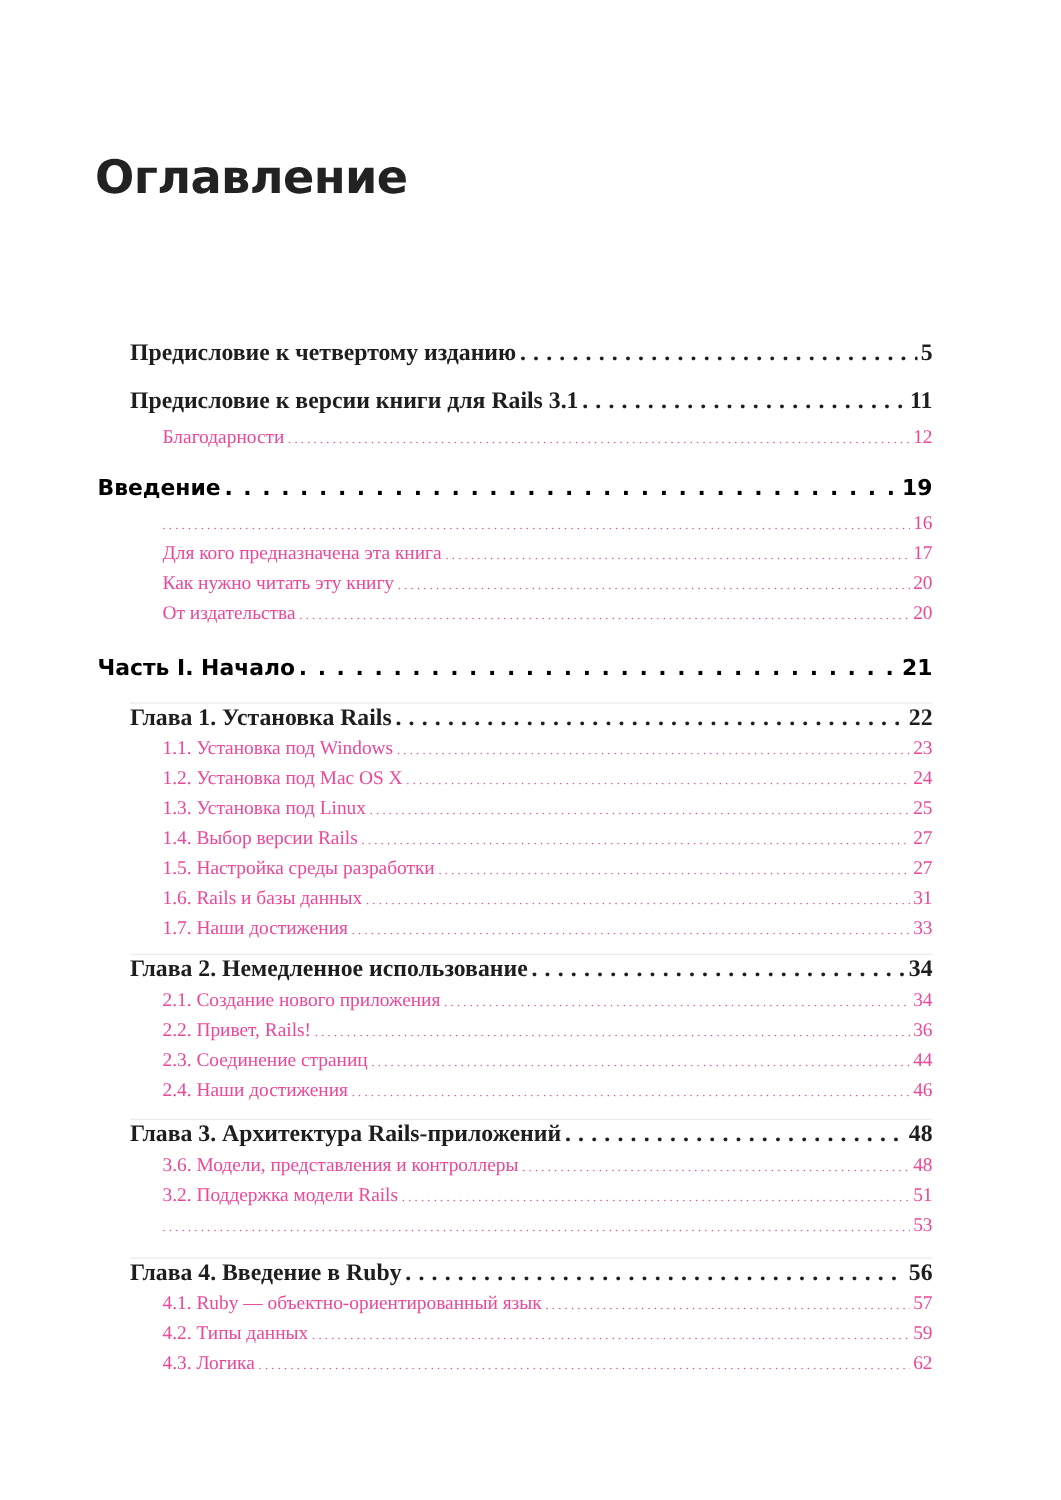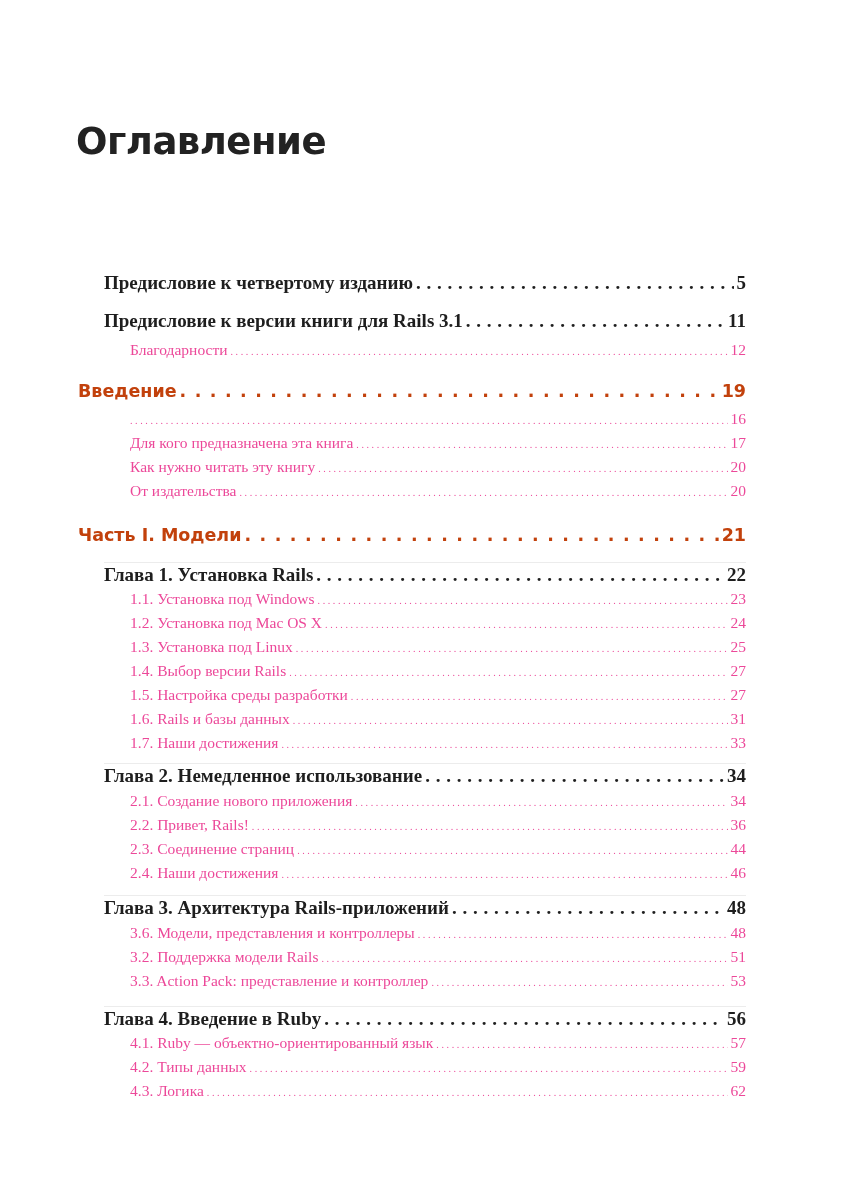--- a/index.html
+++ b/index.html
@@ -16,21 +16,21 @@
     .row .title { flex: 0 0 auto; padding-right: 3px; }
     .row .dots { flex: 1 1 auto; overflow: hidden; letter-spacing: 0; }
     .row .dots::before {
       content: ". . . . . . . . . . . . . . . . . . . . . . . . . . . . . . . . . . . . . . . . . . . . . . . . . . . . . . . . . . . . . . . . . . . . . . . . . . . . . . . . . . . . . . . . . . . . . . . . . . . . . . . . . . . . . . . . . . . . . . . . . . . . . . . . . . . . . . . . . . . . . . . . . . . . . . . . . . . . . . . .";
       white-space: nowrap;
     }
     .row .page { flex: 0 0 auto; padding-left: 3px; text-align: right; }
 
     .lvl-part {
       left: 78px; width: 668px;
-      font-family: "DejaVu Sans", sans-serif; font-weight: bold; font-size: 17.5px; color: #c2410c;
+      font-family: "DejaVu Sans", sans-serif; font-weight: bold; font-size: 17.5px; color: #000000;
     }
     .lvl-part .dots::before { letter-spacing: 1.2px; }
     .lvl-chapter {
       left: 104px; width: 642px;
       font-family: "Liberation Serif", serif; font-weight: bold; font-size: 19px; color: #1e1e1e;
     }
     .lvl-chapter .dots::before { letter-spacing: 0.5px; }
     .lvl-section {
       left: 130px; width: 616px;
       font-family: "Liberation Serif", serif; font-weight: normal; font-size: 15.5px; color: #ec4899;
@@ -90,21 +90,21 @@
     <span class="dots"></span>
     <span class="page">20</span>
   </div>
   <div class="row lvl-section" style="top:482px">
     <span class="title">От издательства</span>
     <span class="dots"></span>
     <span class="page">20</span>
   </div>
 
   <div class="row lvl-part" style="top:525px">
-    <span class="title">Часть I. Модели</span>
+    <span class="title">Часть I. Начало</span>
     <span class="dots"></span>
     <span class="page">21</span>
   </div>
 
   <div class="row lvl-chapter" style="top:564px">
     <span class="title">Глава 1. Установка Rails</span>
     <span class="dots"></span>
     <span class="page">22</span>
   </div>
   <div class="row lvl-section" style="top:590px">
@@ -178,21 +178,20 @@
     <span class="title">3.6. Модели, представления и контроллеры</span>
     <span class="dots"></span>
     <span class="page">48</span>
   </div>
   <div class="row lvl-section" style="top:948px">
     <span class="title">3.2. Поддержка модели Rails</span>
     <span class="dots"></span>
     <span class="page">51</span>
   </div>
   <div class="row lvl-section" style="top:972px">
-    <span class="title">3.3. Action Pack: представление и контроллер</span>
     <span class="dots"></span>
     <span class="page">53</span>
   </div>
 
   <div class="row lvl-chapter" style="top:1008px">
     <span class="title">Глава 4. Введение в Ruby</span>
     <span class="dots"></span>
     <span class="page">56</span>
   </div>
   <div class="row lvl-section" style="top:1034px">

